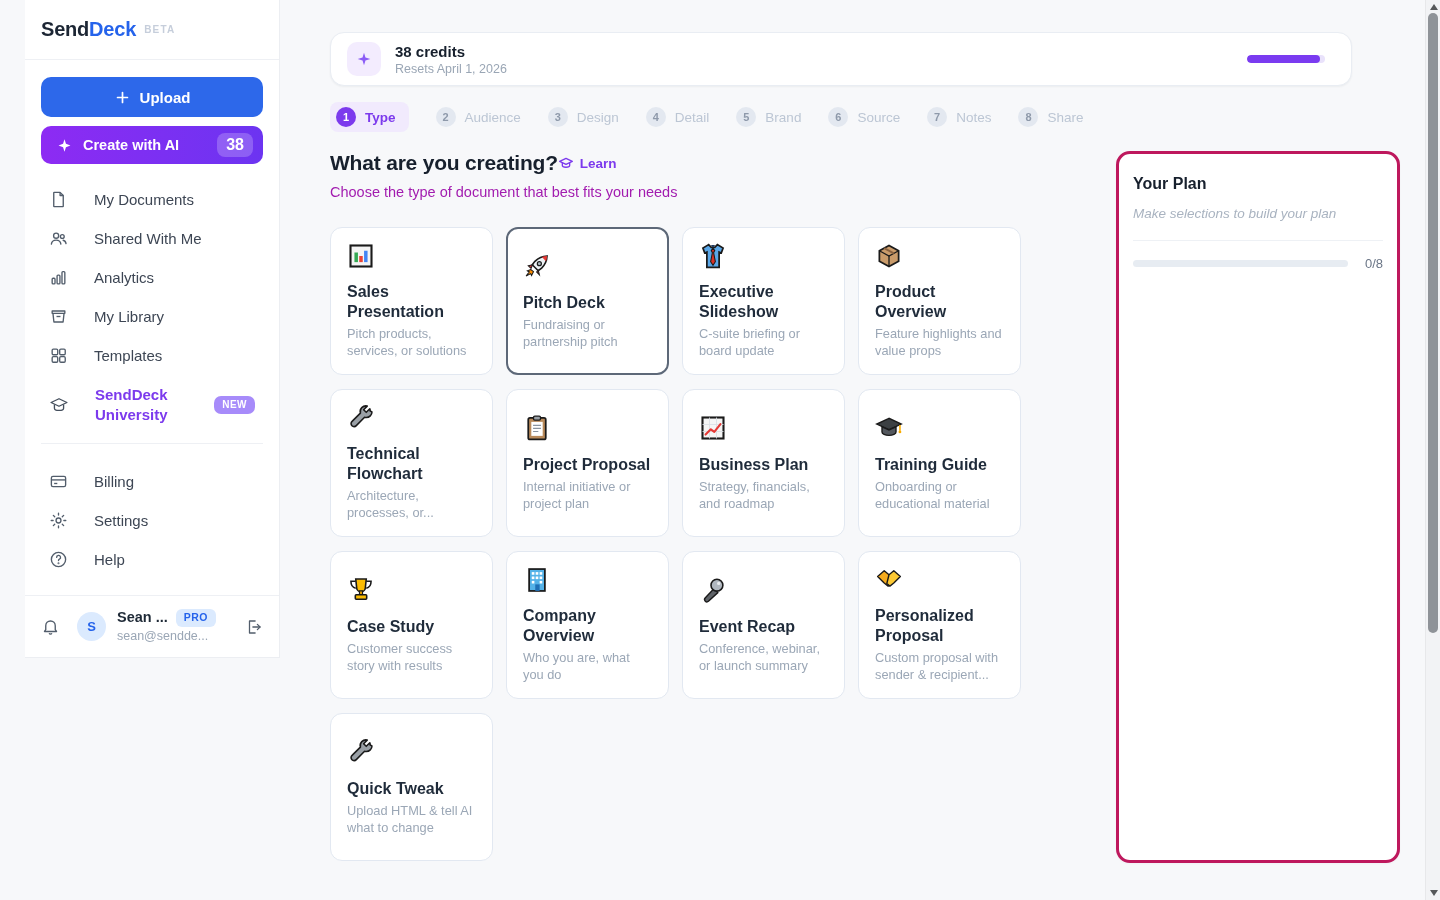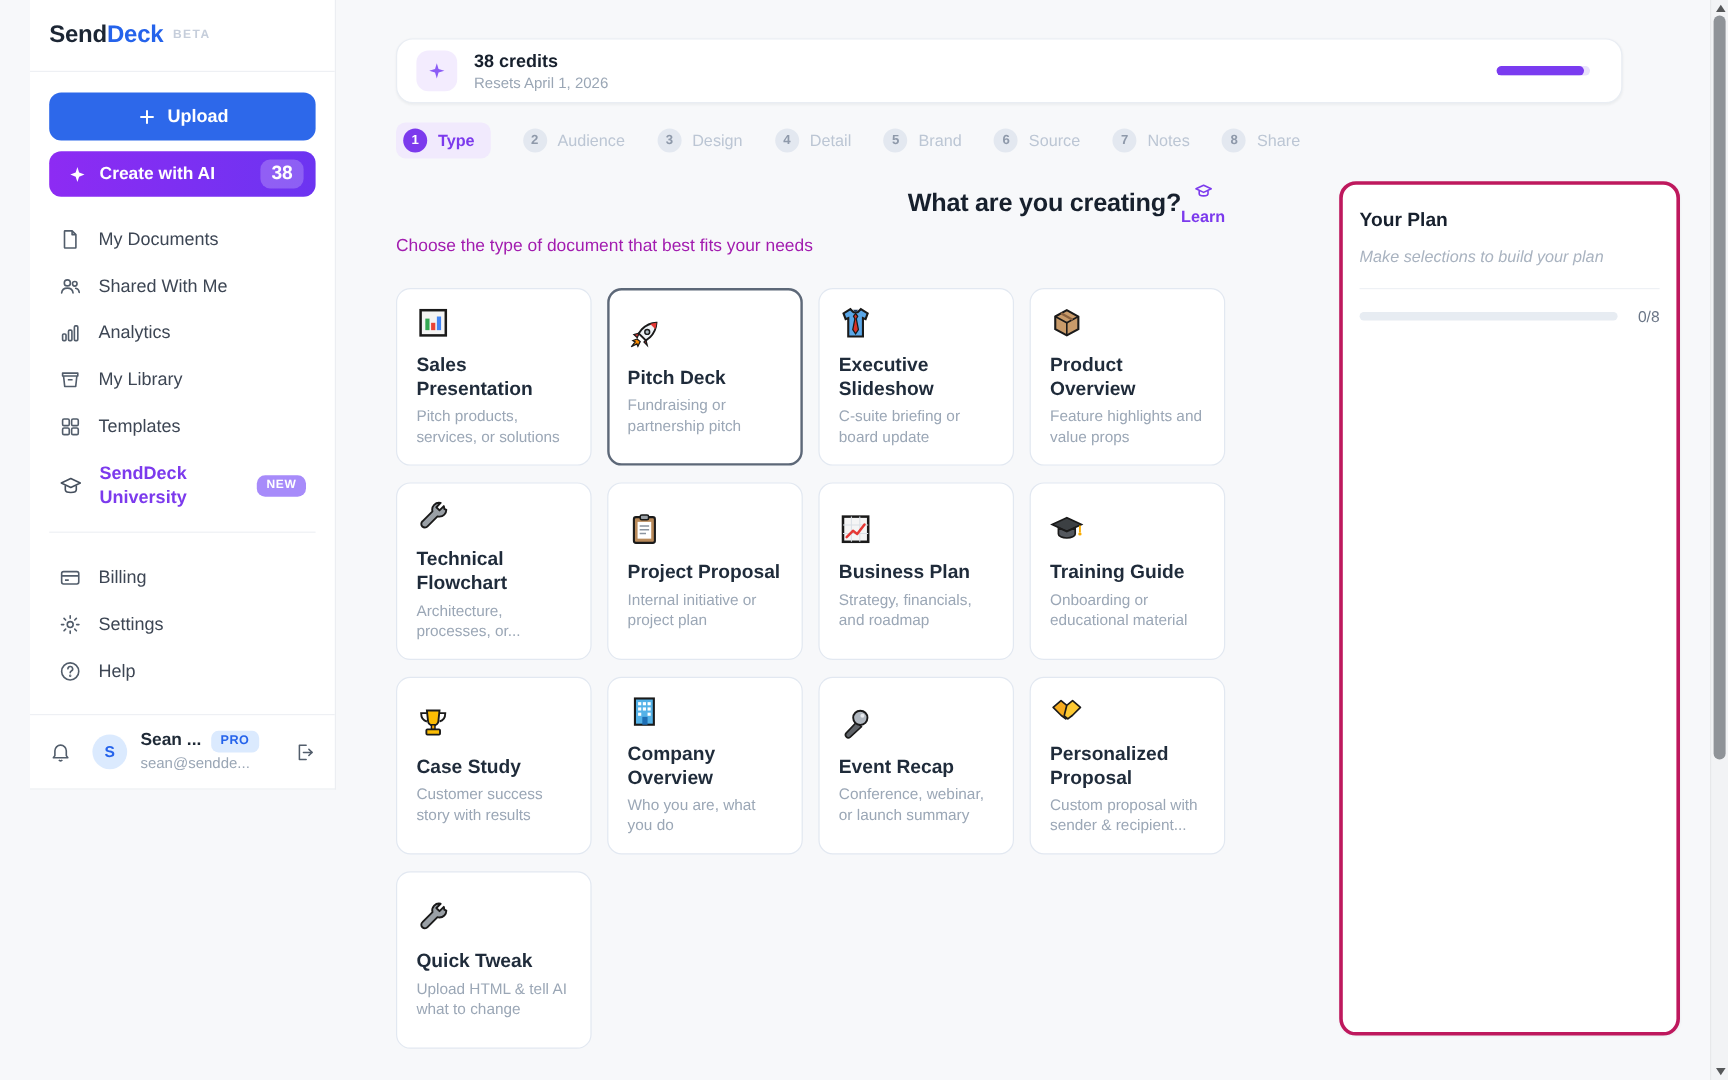--- a/index.html
+++ b/index.html
@@ -15,21 +15,21 @@
   .beta { margin-left:8px; font-size:10px; font-weight:700; letter-spacing:1.2px; color:#c6cedb; }
 
   .btns { padding:17px 16px 6px; flex:none; }
   .upload-btn { width:100%; height:40px; background:#2d68ea; color:#fff; border:none; border-radius:10px;
                 font-family:inherit; font-size:15px; font-weight:600; display:flex; align-items:center; justify-content:center; gap:9px; cursor:pointer; }
   .ai-btn { margin-top:9px; width:100%; height:38px; background:linear-gradient(90deg,#8d2bf3,#6c34f1); color:#fff; border:none;
             border-radius:10px; font-family:inherit; font-size:14.5px; font-weight:600; display:flex; align-items:center; padding:0 10px 0 16px; gap:11px; cursor:pointer; }
   .ai-badge { margin-left:auto; background:rgba(255,255,255,.22); border-radius:8px; padding:3px 9px; font-size:16px; font-weight:600; }
 
   .nav { padding:10px 12px 0; flex:none; }
-  .nav-item { display:flex; align-items:center; gap:14px; padding:10px 12px; border-radius:8px; color:#3d4654;
+  .nav-item { display:flex; align-items:center; gap:26px; padding:10px 12px; border-radius:8px; color:#3d4654;
               font-size:15px; font-weight:500; cursor:pointer; }
   .nav-item svg { color:#525d6b; flex:none; }
   .nav-item.university { color:#7c3aed; font-weight:600; }
   .nav-item.university svg { color:#454f5d; }
   .uni-label { width:98px; line-height:1.32; }
   .new-badge { margin-left:auto; background:#a78bfa; color:#fff; font-size:10px; font-weight:700; letter-spacing:.5px; padding:3.5px 8px; border-radius:7px; }
   .sb-divider { height:1px; background:#eef0f4; margin:8px 16px; flex:none; }
 
   .user-row { margin-top:auto; border-top:1px solid #eef0f4; height:62px; display:flex; align-items:center; padding:0 16px; flex:none; }
   .bell-btn { color:#525d6b; cursor:pointer; display:flex; }
@@ -58,23 +58,23 @@
   .step { display:flex; align-items:center; gap:9px; cursor:pointer; }
   .step-circle { width:20px; height:20px; border-radius:50%; background:#e3e8f0; color:#8e99aa; font-size:11px; font-weight:700;
                  display:flex; align-items:center; justify-content:center; flex:none; }
   .step-label { font-size:13.5px; font-weight:500; color:#bcc6d4; }
   .step.active { background:#f1eafd; border-radius:8px; padding:5px 13px 5px 6px; margin:-5px 0; }
   .step.active .step-circle { background:#7c3aed; color:#fff; }
   .step.active .step-label { color:#7c3aed; font-weight:600; }
 
   .content-row { display:flex; margin-top:24px; gap:47px; }
   .left-col { width:691px; flex:none; }
-  .head-row { display:flex; align-items:center; justify-content:flex-end; }
+  .head-row { display:flex; align-items:center; justify-content:flex-start; }
   .page-title { font-size:21px; font-weight:700; color:#17202d; letter-spacing:-0.2px; }
-  .learn-link { display:flex; align-items:center; gap:6px; color:#7c3aed; font-size:13.5px; font-weight:600; cursor:pointer;flex-direction:column; }
+  .learn-link { display:flex; align-items:center; gap:6px; color:#7c3aed; font-size:13.5px; font-weight:600; cursor:pointer; }
   .page-subtitle { margin-top:9px; font-size:14.5px; color:#a21caf; }
 
   .cards-grid { margin-top:27px; display:grid; grid-template-columns:repeat(4,1fr); gap:14px 13px; }
   .card { background:#fff; border:1px solid #e2e8f1; border-radius:12px; height:148px; padding:14px 16px;
           display:flex; flex-direction:column; justify-content:center; cursor:pointer; }
   .card.selected { border:2px solid #5d6878; padding:13px 15px; }
   .card-icon { height:30px; display:flex; align-items:center; }
   .card-title { margin-top:12px; font-size:16px; font-weight:600; color:#1f2b3a; line-height:1.22; }
   .card-desc { margin-top:5px; font-size:12.8px; color:#9ba7b6; line-height:1.32; }
 

